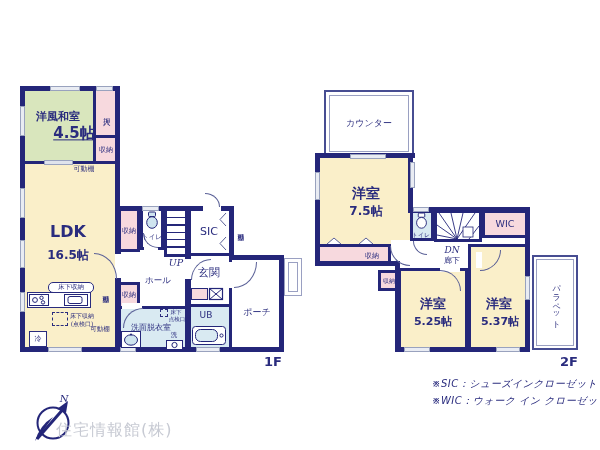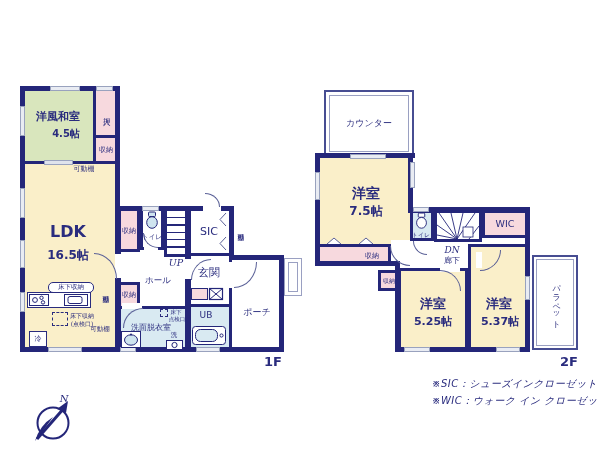--- a/index.html
+++ b/index.html
@@ -130,21 +130,21 @@
     <polyline points="7,1 1,7.5 7,14" fill="#fff" stroke="#5a6097" stroke-width="1"></polyline>
   </svg>
   <svg style="left:219px;top:236px;" width="8" height="15" viewBox="0 0 8 15">
     <polyline points="7,1 1,7.5 7,14" fill="#fff" stroke="#5a6097" stroke-width="1"></polyline>
   </svg>
 
   <div class="thin-i" style="left:284px;top:258px;width:18px;height:38px;"></div>
   <div class="thin-i" style="left:288px;top:262px;width:10px;height:30px;"></div>
 
   <div class="lbl" style="left:58px;top:117px;font-size:11px;font-weight:bold;">洋風和室</div>
-  <div class="lbl" style="left:66px;top:134px;font-size:10px;font-weight:bold;">4.5帖</div>
+  <div class="lbl" style="left:74px;top:134px;font-size:15px;font-weight:bold;text-decoration:underline;">4.5帖</div>
   <div class="lbl v" style="left:106px;top:112px;font-size:7.5px;">押入</div>
   <div class="lbl" style="left:106px;top:150px;font-size:7px;">収納</div>
   <div class="lbl" style="left:84px;top:169px;font-size:7px;">可動棚</div>
   <div class="lbl" style="left:68px;top:232px;font-size:16px;font-weight:bold;">LDK</div>
   <div class="lbl" style="left:68px;top:256px;font-size:12px;font-weight:bold;">16.5帖</div>
   <div class="lbl" style="left:71px;top:288px;font-size:6.5px;">床下収納</div>
   <div class="lbl" style="left:82px;top:316px;font-size:6px;">床下収納</div>
   <div class="lbl" style="left:82px;top:324px;font-size:6px;">(点検口)</div>
   <div class="lbl" style="left:38px;top:339px;font-size:7px;">冷</div>
   <div class="lbl v" style="left:105px;top:291px;font-size:6.5px;">可動棚</div>
@@ -249,14 +249,15 @@
   <div class="note" style="left:432px;top:377px;">※SIC：シューズインクローゼット</div>
   <div class="note" style="left:432px;top:394px;">※WIC：ウォーク イン クローゼット</div>
 
   <svg style="left:28px;top:392px;" width="52" height="54" viewBox="0 0 52 54">
     <circle cx="25" cy="31" r="15.5" fill="none" stroke="#242679" stroke-width="2"></circle>
     <line x1="9" y1="47" x2="37" y2="15" stroke="#242679" stroke-width="3"></line>
     <polygon points="40,9 29,17 38,21" fill="#242679"></polygon>
     <path d="M7,49 Q12,33 25,25 Q16,38 7,49 Z" fill="#242679"></path>
   </svg>
   <div class="lbl ital" style="left:64px;top:399px;font-size:10px;">N</div>
+  <div class="company" style="left:56px;top:420px;">住宅情報館(株)</div>
 
 </div>
 
 </body></html>

